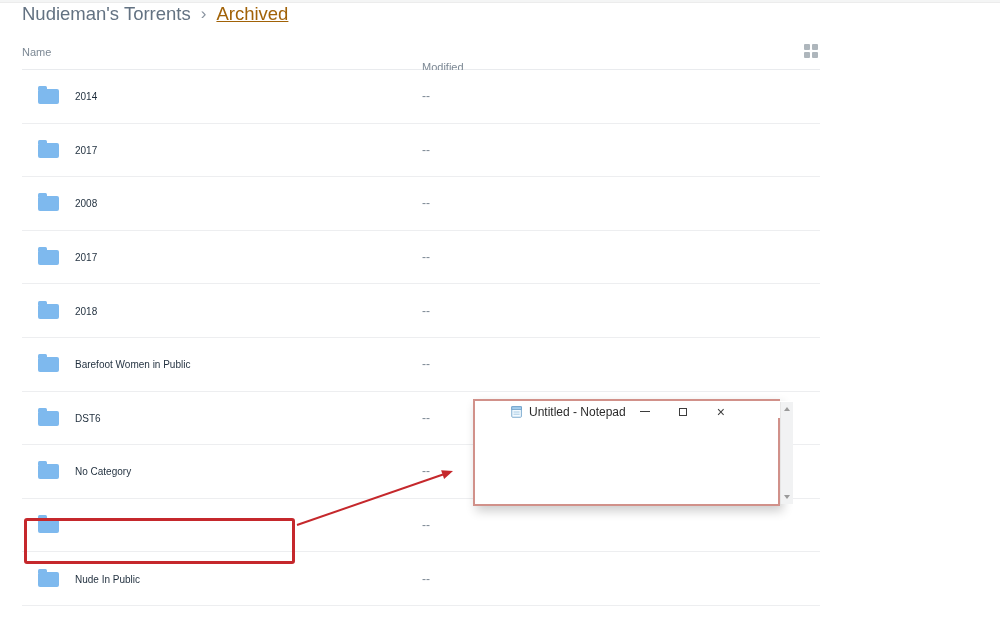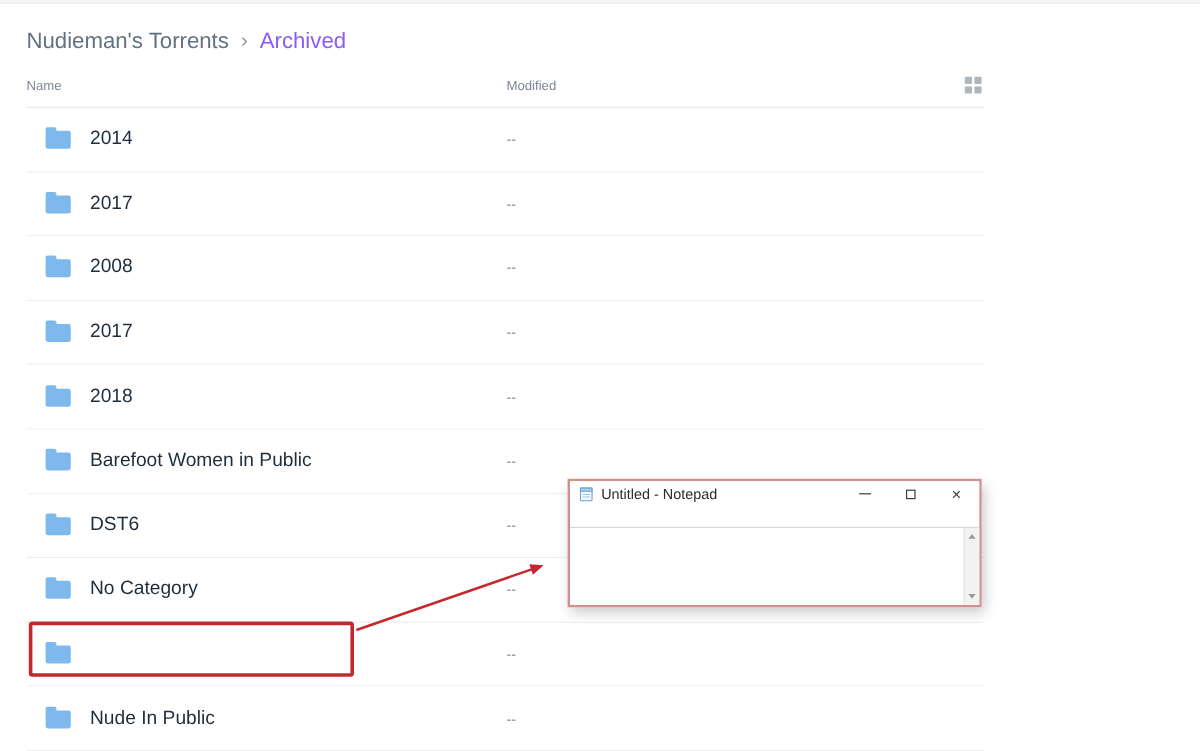--- a/index.html
+++ b/index.html
@@ -4,44 +4,44 @@
 <style>
   * { margin:0; padding:0; box-sizing:border-box; }
   html,body { width:1000px; height:626px; background:#fff; font-family:"Liberation Sans", sans-serif; }
 
   .screen { position:relative; width:1000px; height:626px; background:#fff; overflow:hidden; }
 
   .top-strip { position:absolute; top:0; left:0; right:0; height:3px; background:#f4f5f5; border-bottom:1px solid #ececec; }
 
   .content { position:absolute; left:22px; top:0; width:798px; }
 
-  .breadcrumb { margin-top:20px; height:28px; font-size:18.5px; color:#637282; display:flex; align-items:center; }
+  .breadcrumb { height:28px; font-size:18.5px; color:#637282; display:flex; align-items:center; }
   .bc-parent { cursor:pointer; }
   .bc-sep { margin:0 10px; color:#8a94a0; font-size:17px; }
-  .bc-current { color:#8b5cf6; font-weight:500; }
+  .bc-current { color:#a16207; font-weight:500;text-decoration:underline; }
 
   .table-header { position:relative; margin-top:14px; height:28px; border-bottom:1px solid #e9ebee; font-size:11px; color:#7c8894; }
   .col-name { position:absolute; left:0; top:4px; }
-  .col-modified { position:absolute; left:400px; top:4px; }
+  .col-modified { position:absolute; left:400px; top:19px; }
   .grid-icon { position:absolute; right:2px; top:2px; width:14px; height:14px; display:grid; grid-template-columns:6px 6px; grid-template-rows:6px 6px; gap:2px; cursor:pointer; }
   .grid-icon i { background:#aeb6bc; border-radius:1px; }
 
   .rows { }
   .row { position:relative; height:53.6px; border-bottom:1px solid #edeef0; background:#fff; cursor:pointer; }
   .folder-icon { position:absolute; left:16px; top:50%; margin-top:-7px; width:21px; height:15px; background:#7eb9ee; border-radius:2px; }
   .folder-icon::before { content:""; position:absolute; top:-3px; left:0; width:9px; height:4px; background:#7eb9ee; border-radius:1.5px 1.5px 0 0; }
-  .row-name { position:absolute; left:53px; top:50%; transform:translateY(-50%); font-size:16px; color:#1f2e3d; }
+  .row-name { position:absolute; left:53px; top:50%; transform:translateY(-50%); font-size:10px; color:#1f2e3d; }
   .row-modified { position:absolute; left:400px; top:50%; transform:translateY(-50%); font-size:12px; color:#7c8894; }
 
   
   .red-box { position:absolute; left:24px; top:518px; width:271px; height:46px; border:3px solid #c5282c; border-radius:3px; z-index:30; background:transparent; }
   .arrow-svg { position:absolute; left:290px; top:463px; width:170px; height:70px; z-index:31; }
 
   
-  .notepad { position:absolute; left:473px; top:399px; width:345px; height:107px; background:#fff; border:2px solid #d1918a; box-shadow:3px 5px 10px rgba(0,0,0,0.2); z-index:20; display:flex; flex-direction:column; }
+  .notepad { position:absolute; left:473px; top:399px; width:307px; height:107px; background:#fff; border:2px solid #d1918a; box-shadow:3px 5px 10px rgba(0,0,0,0.2); z-index:20; display:flex; flex-direction:row;padding-left:28px; }
   .np-titlebar { height:21px; flex:none; display:flex; align-items:center; padding-left:7px; background:#fff; }
   .np-icon { width:14px; height:14px; flex:none; }
   .np-title { font-size:12px; color:#2b2b2b; margin-left:5px; white-space:nowrap; }
   .np-controls { margin-left:auto; display:flex; height:100%; }
   .np-ctrl { width:38px; height:100%; display:flex; align-items:center; justify-content:center; color:#3d3d3d; cursor:pointer; }
   .glyph-min { display:block; width:10px; height:1px; background:#3d3d3d; }
   .glyph-max { display:block; width:8px; height:8px; border:1px solid #3d3d3d; }
   .np-close-glyph { font-size:14px; line-height:1; }
 
   .np-menubar { height:17px; flex:none; display:flex; align-items:center; padding-left:3px; background:#fff; }

